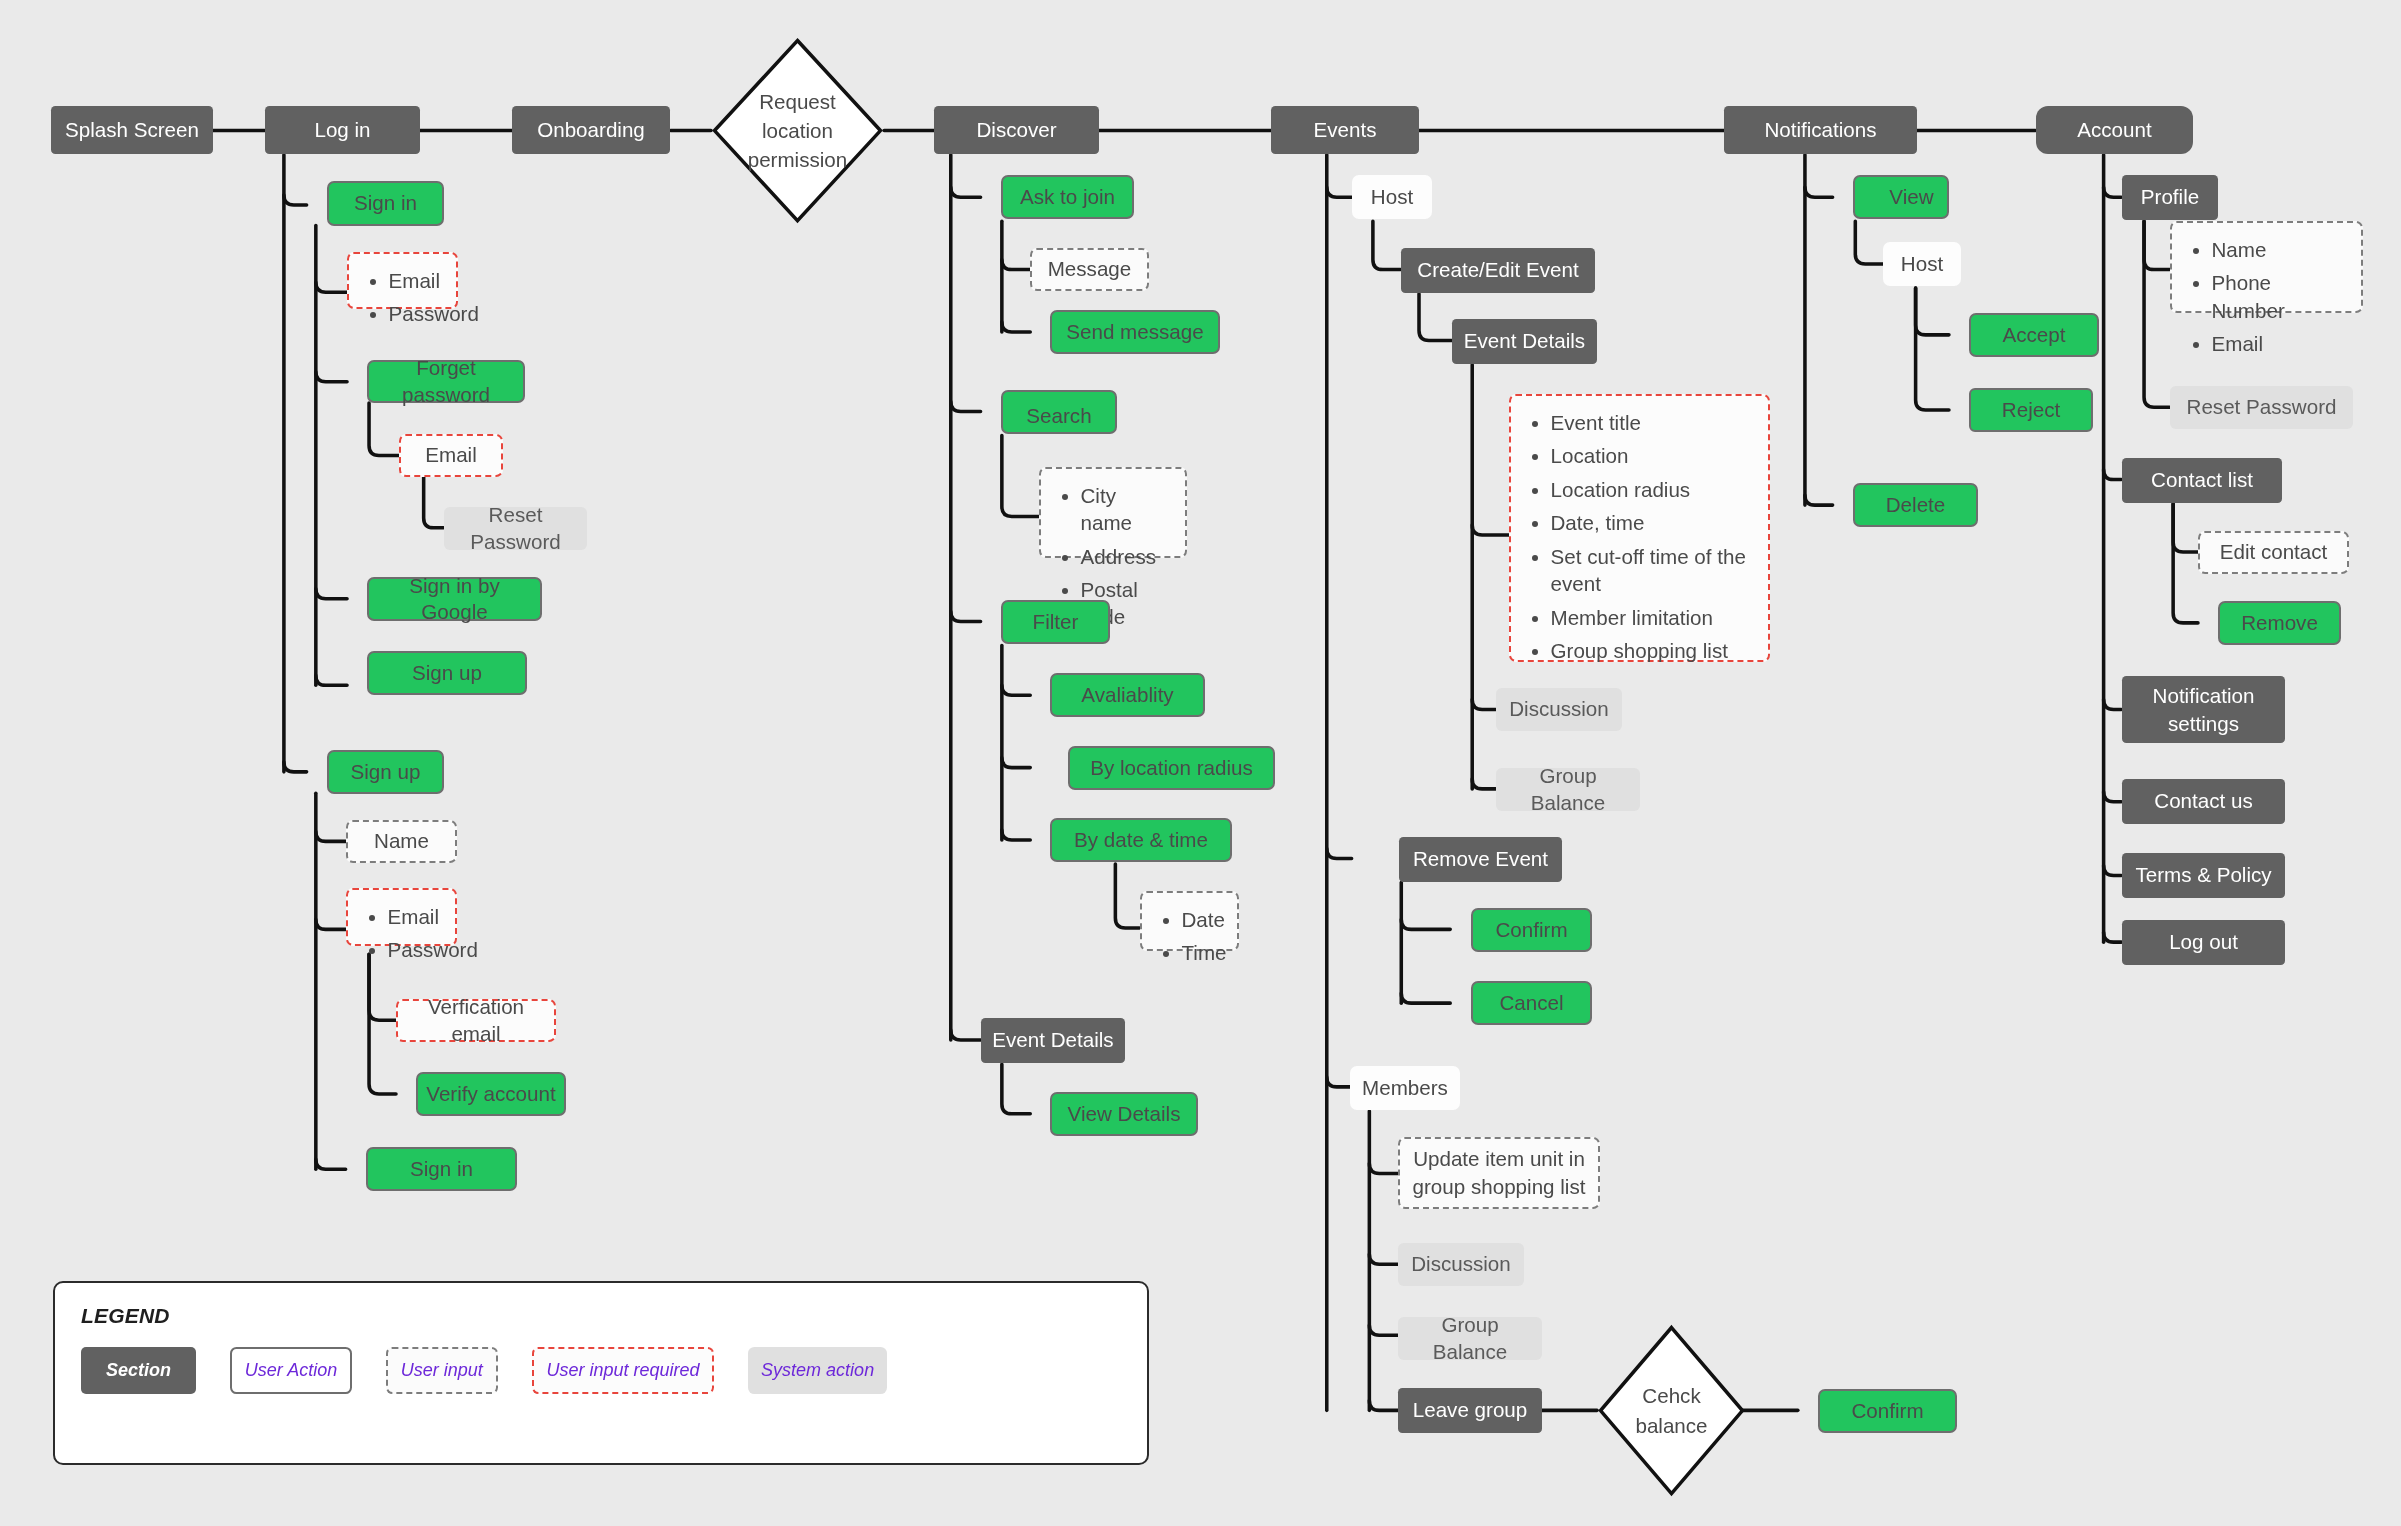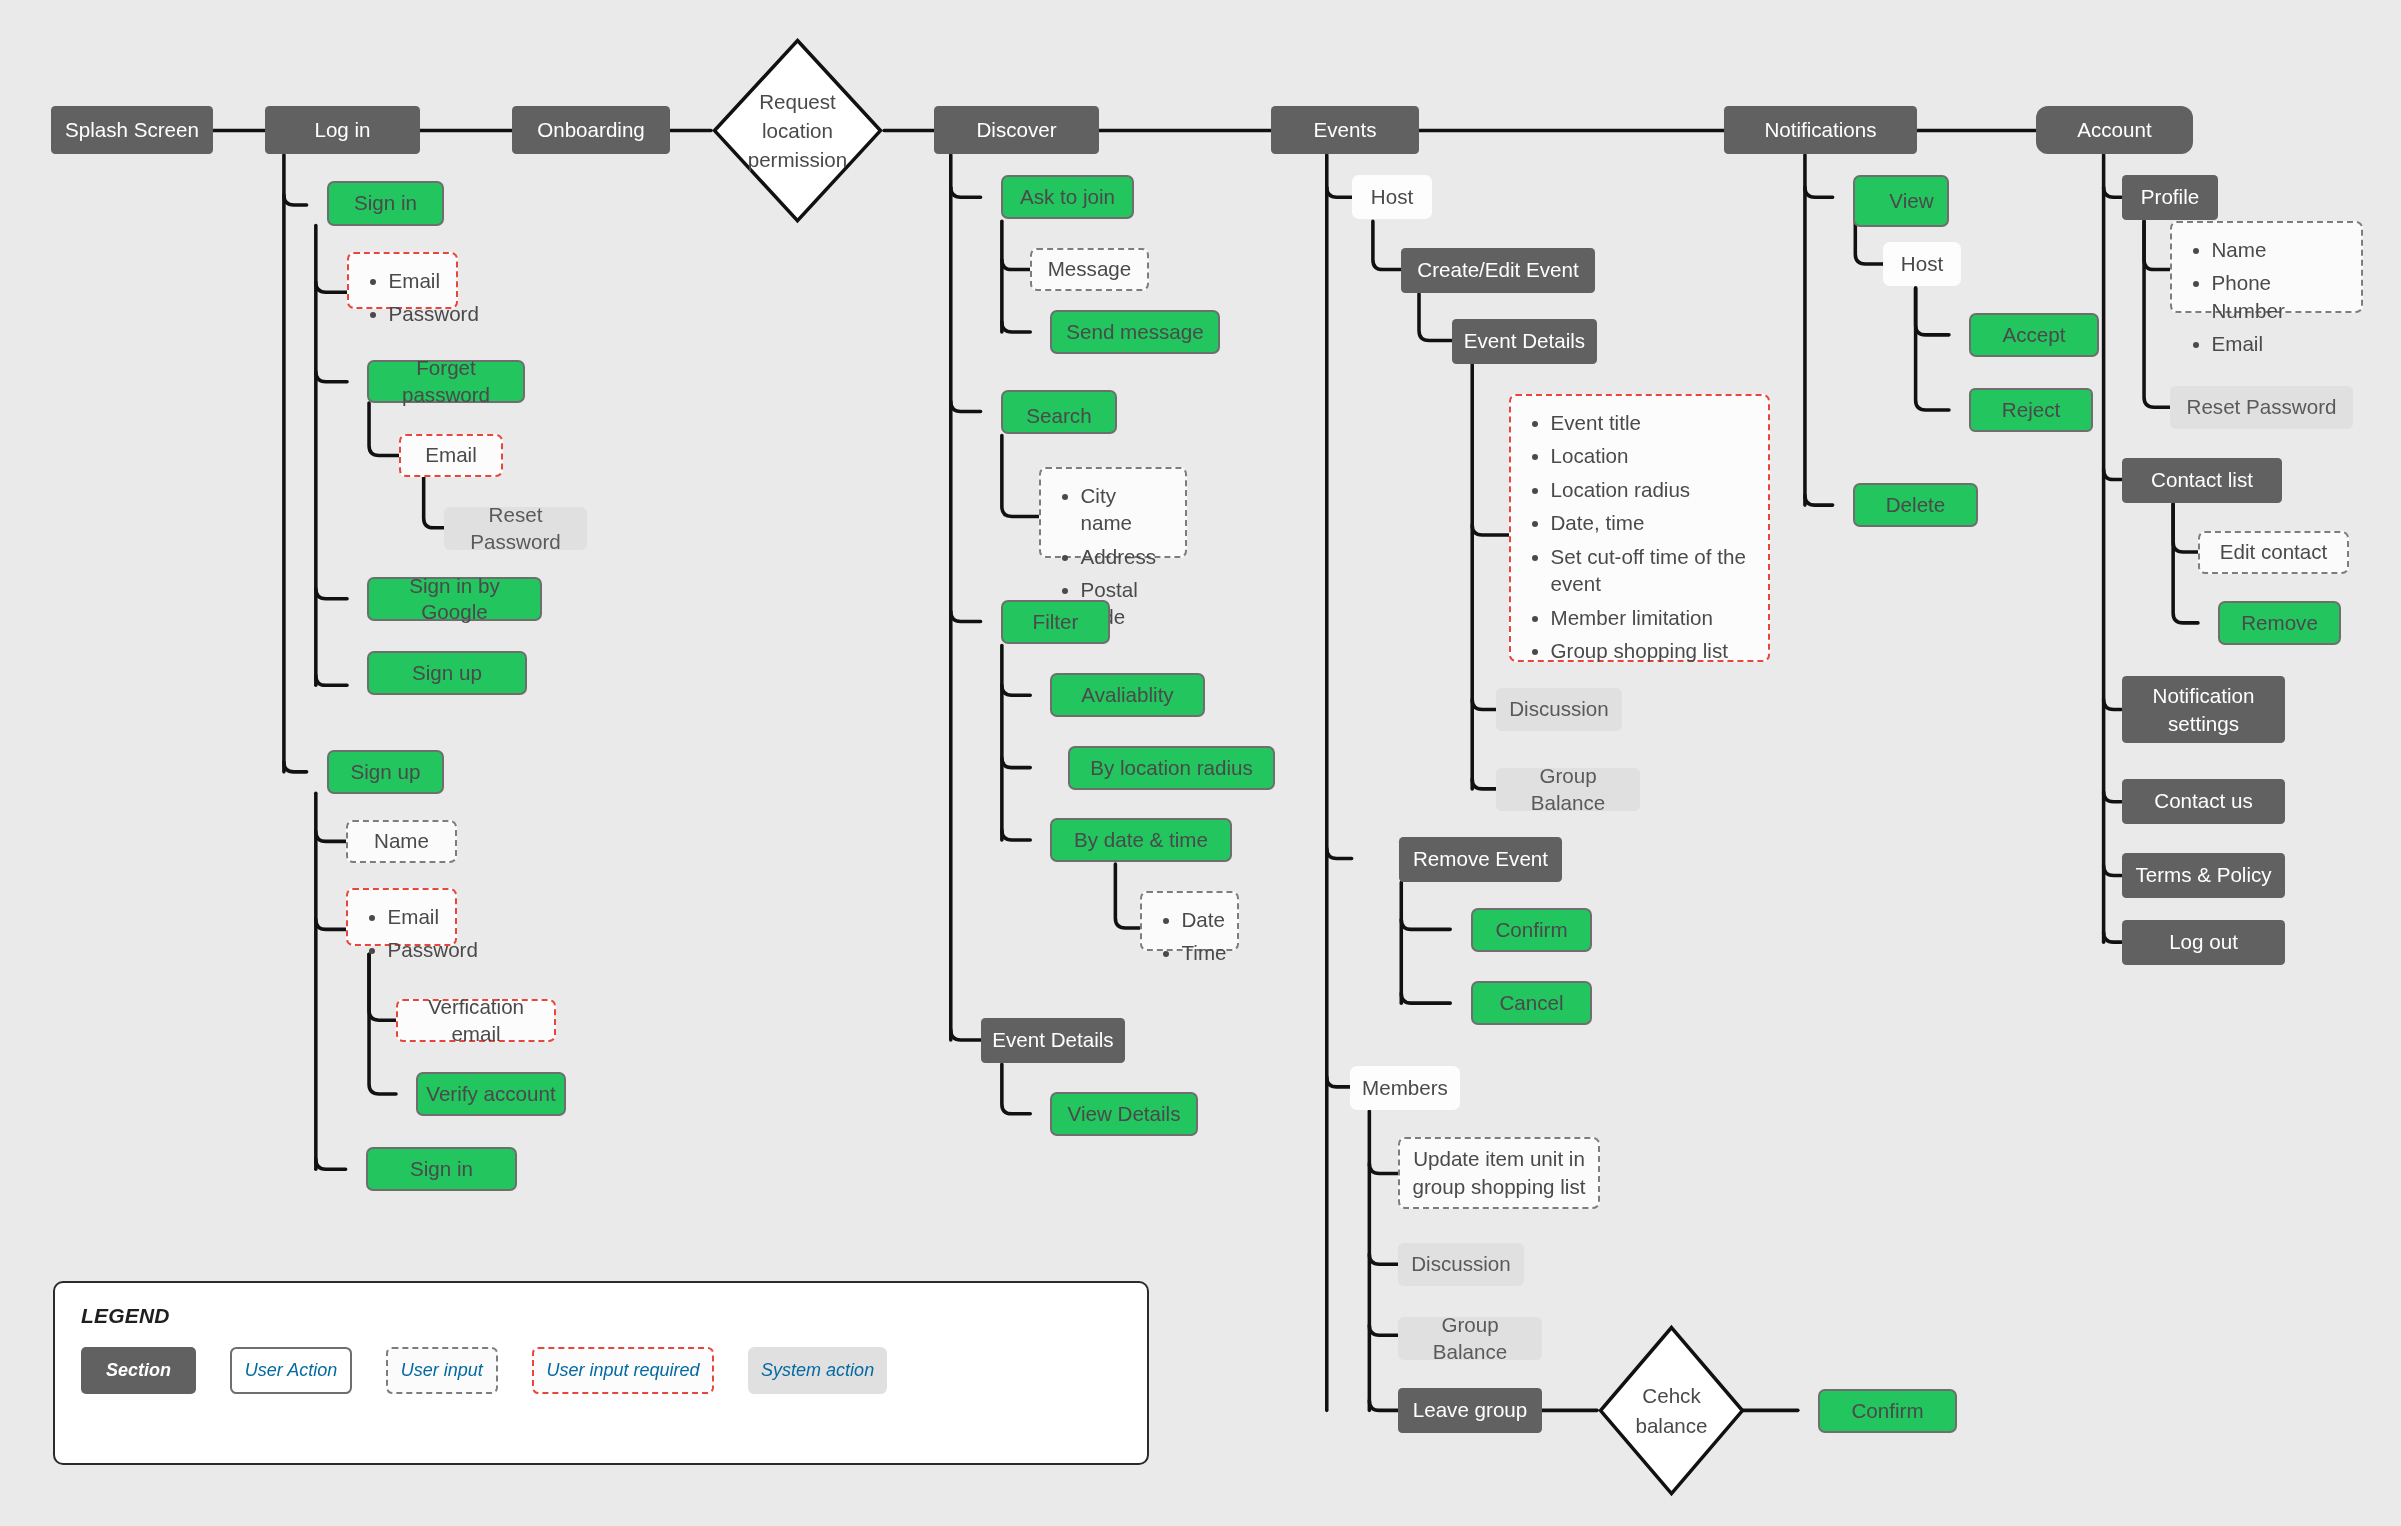--- a/index.html
+++ b/index.html
@@ -137,21 +137,21 @@
   }
   .swatch {
     height: 47px;
     min-width: 99px;
     box-sizing: border-box;
     display: flex;
     align-items: center;
     justify-content: center;
     font-size: 18px;
     padding: 0 12.8px;
-    color: #0369a1;
+    color: #6d28d9;
     border-radius: 6.4px;
   }
   .sw-section { background:#616161; color:#fff; font-weight:bold; border-radius:5px; min-width:115px;}
   .sw-action { background:#fff; border:2.1px solid #6e6e6e; min-width:115px;}
   .sw-input { background:#fbfbfb; border:2.1px dashed #7d7d7d; min-width:106px;}
   .sw-required { background:#fcfcfc; border:2.1px dashed #e8453c; min-width:150px;}
   .sw-system { background:#e0e0e0; min-width:135px;}
 </style>
 </head>
 <body>
@@ -475,21 +475,21 @@
     <svg class="dshape" viewBox="0 0 210 244">
       <polygon points="105,5 205,122 105,239 5,122" fill="#ffffff" stroke="#111111" stroke-width="5"></polygon>
     </svg>
     <div class="dlabel">Cehck balance</div>
   </div>
 
   <div class="node n-action" style="left:1798px; top:1389px; width:139px; height:44px;">
     <span>Confirm</span>
   </div>
 
-  <div class="node n-action" style="left:1833px; top:175px; width:96px; height:52px;padding-left:28px;">
+  <div class="node n-action" style="left:1833px; top:175px; width:96px; height:44px;padding-left:28px;">
     <span>View</span>
   </div>
 
   <div class="node n-plain" style="left:1883px; top:242px; width:78px; height:44px;">
     <span>Host</span>
   </div>
 
   <div class="node n-action" style="left:1949px; top:313px; width:130px; height:44px;">
     <span>Accept</span>
   </div>

